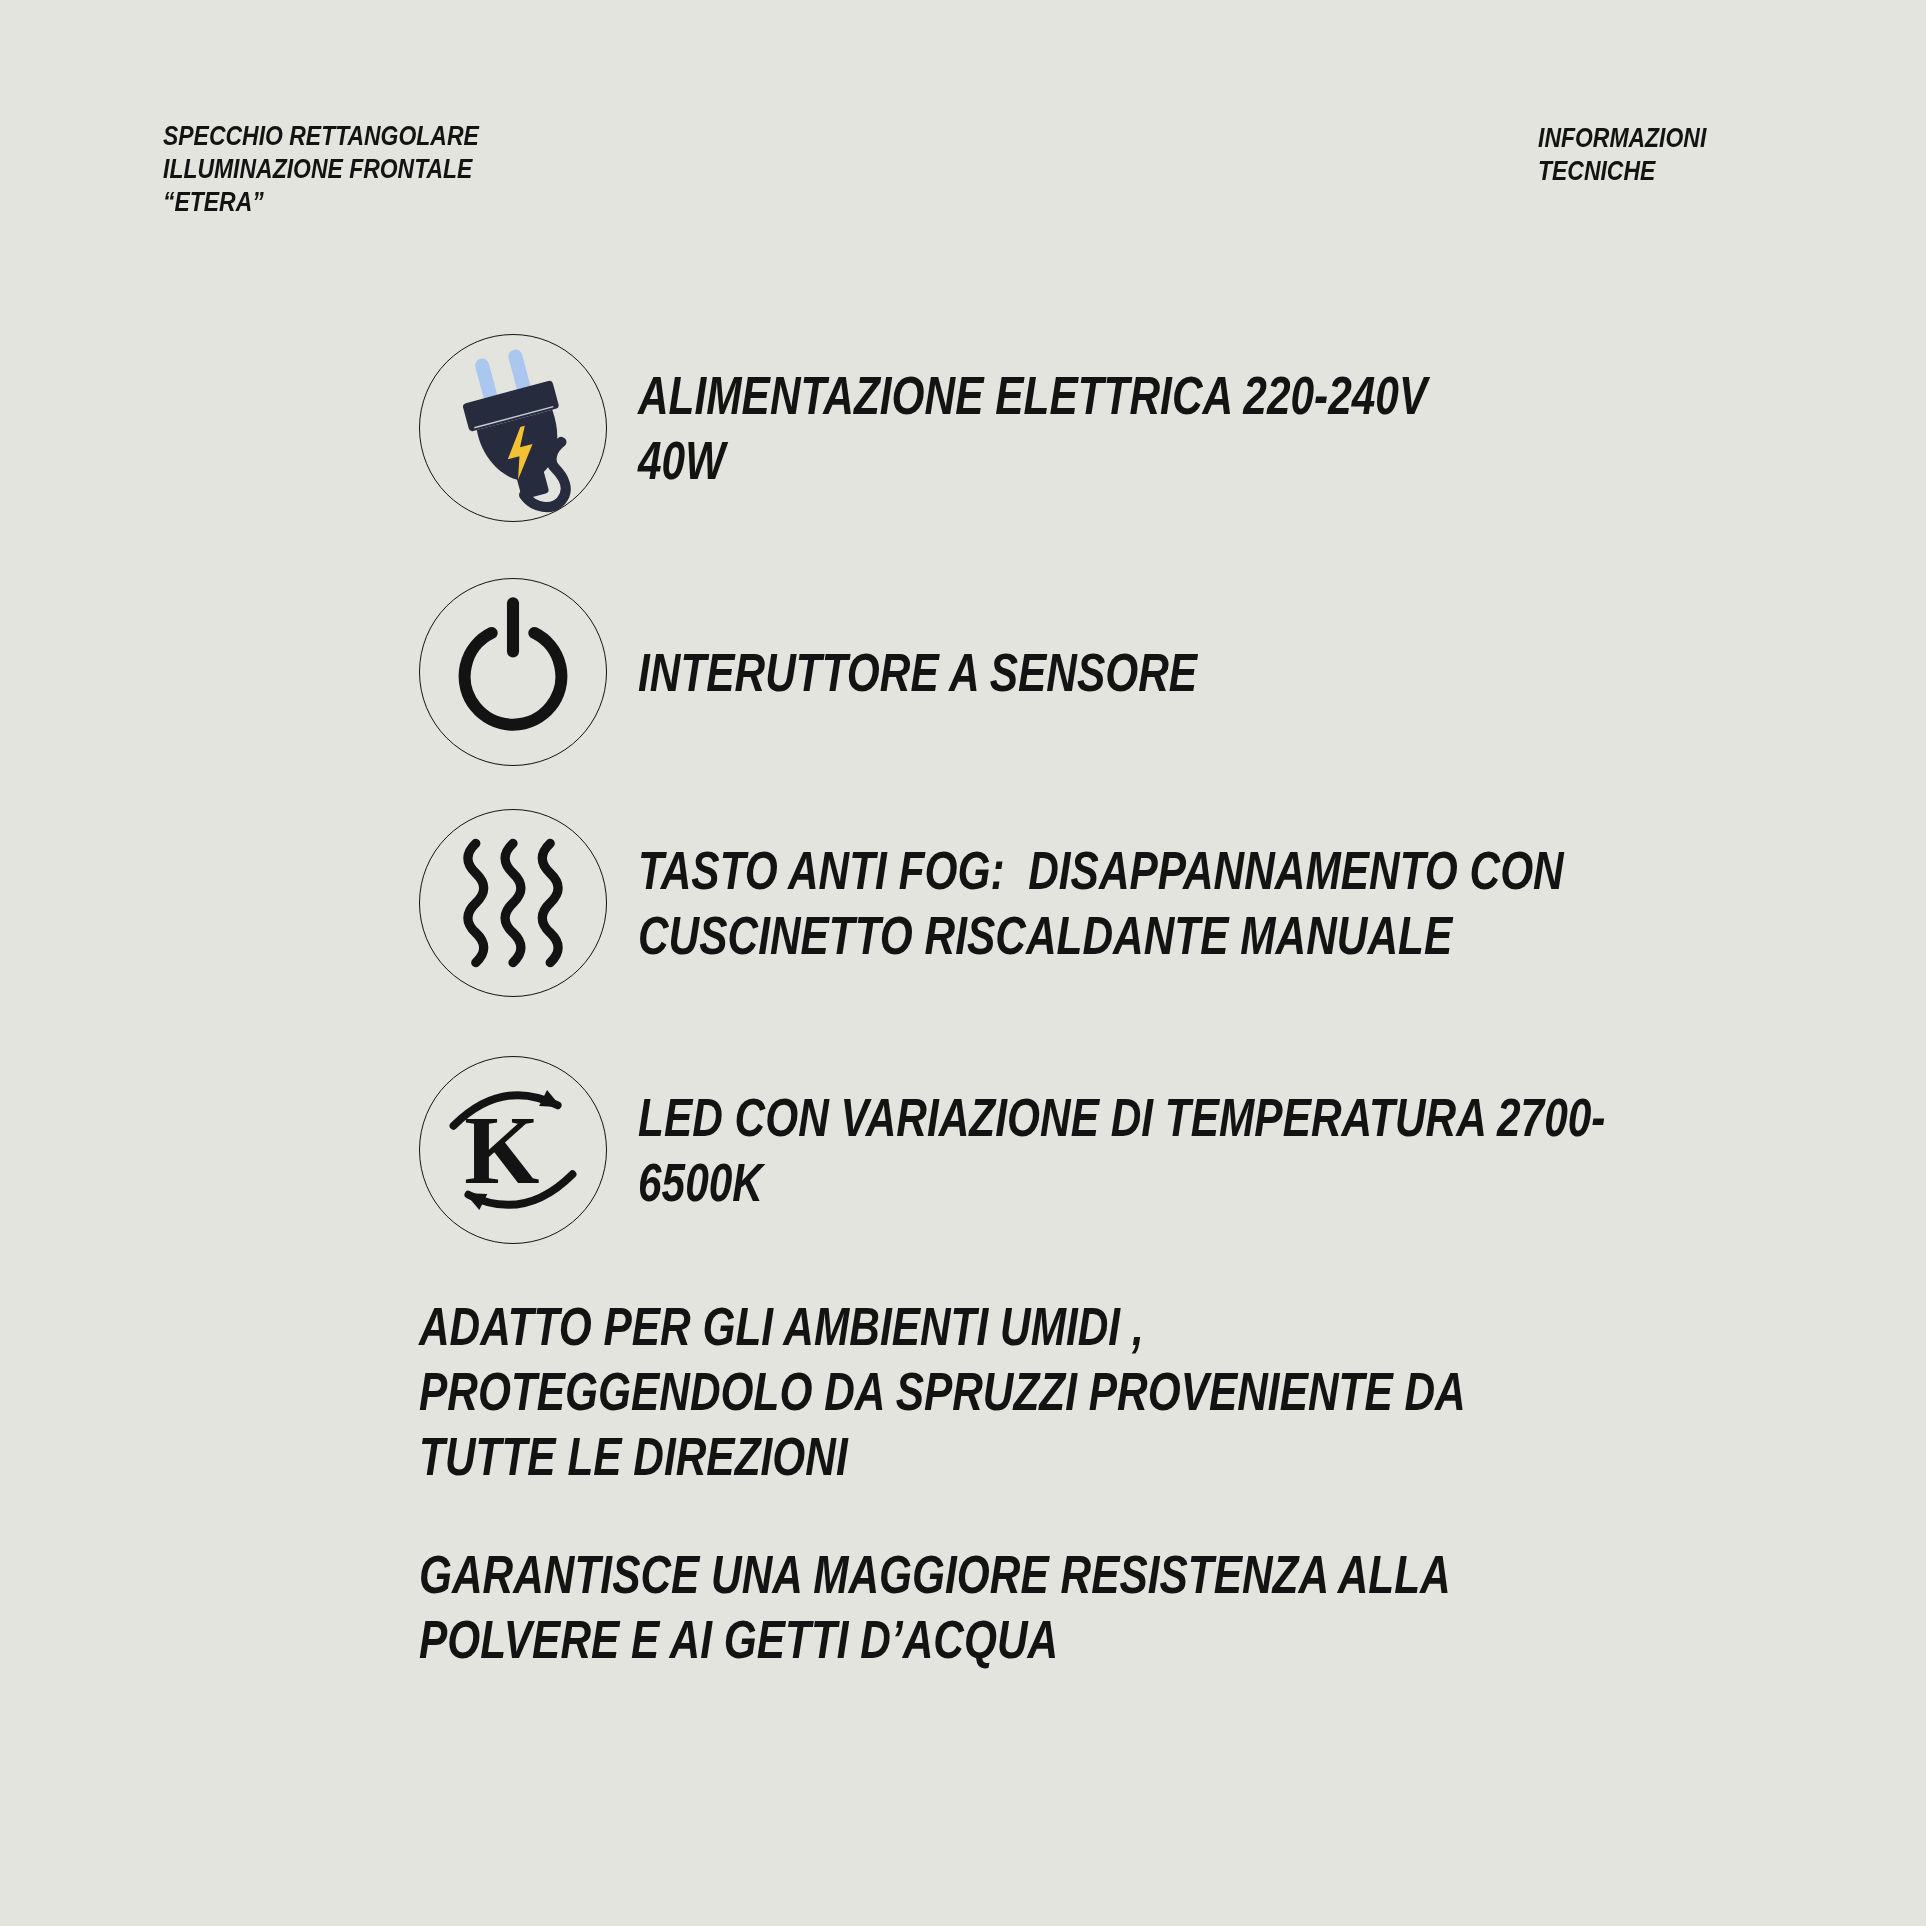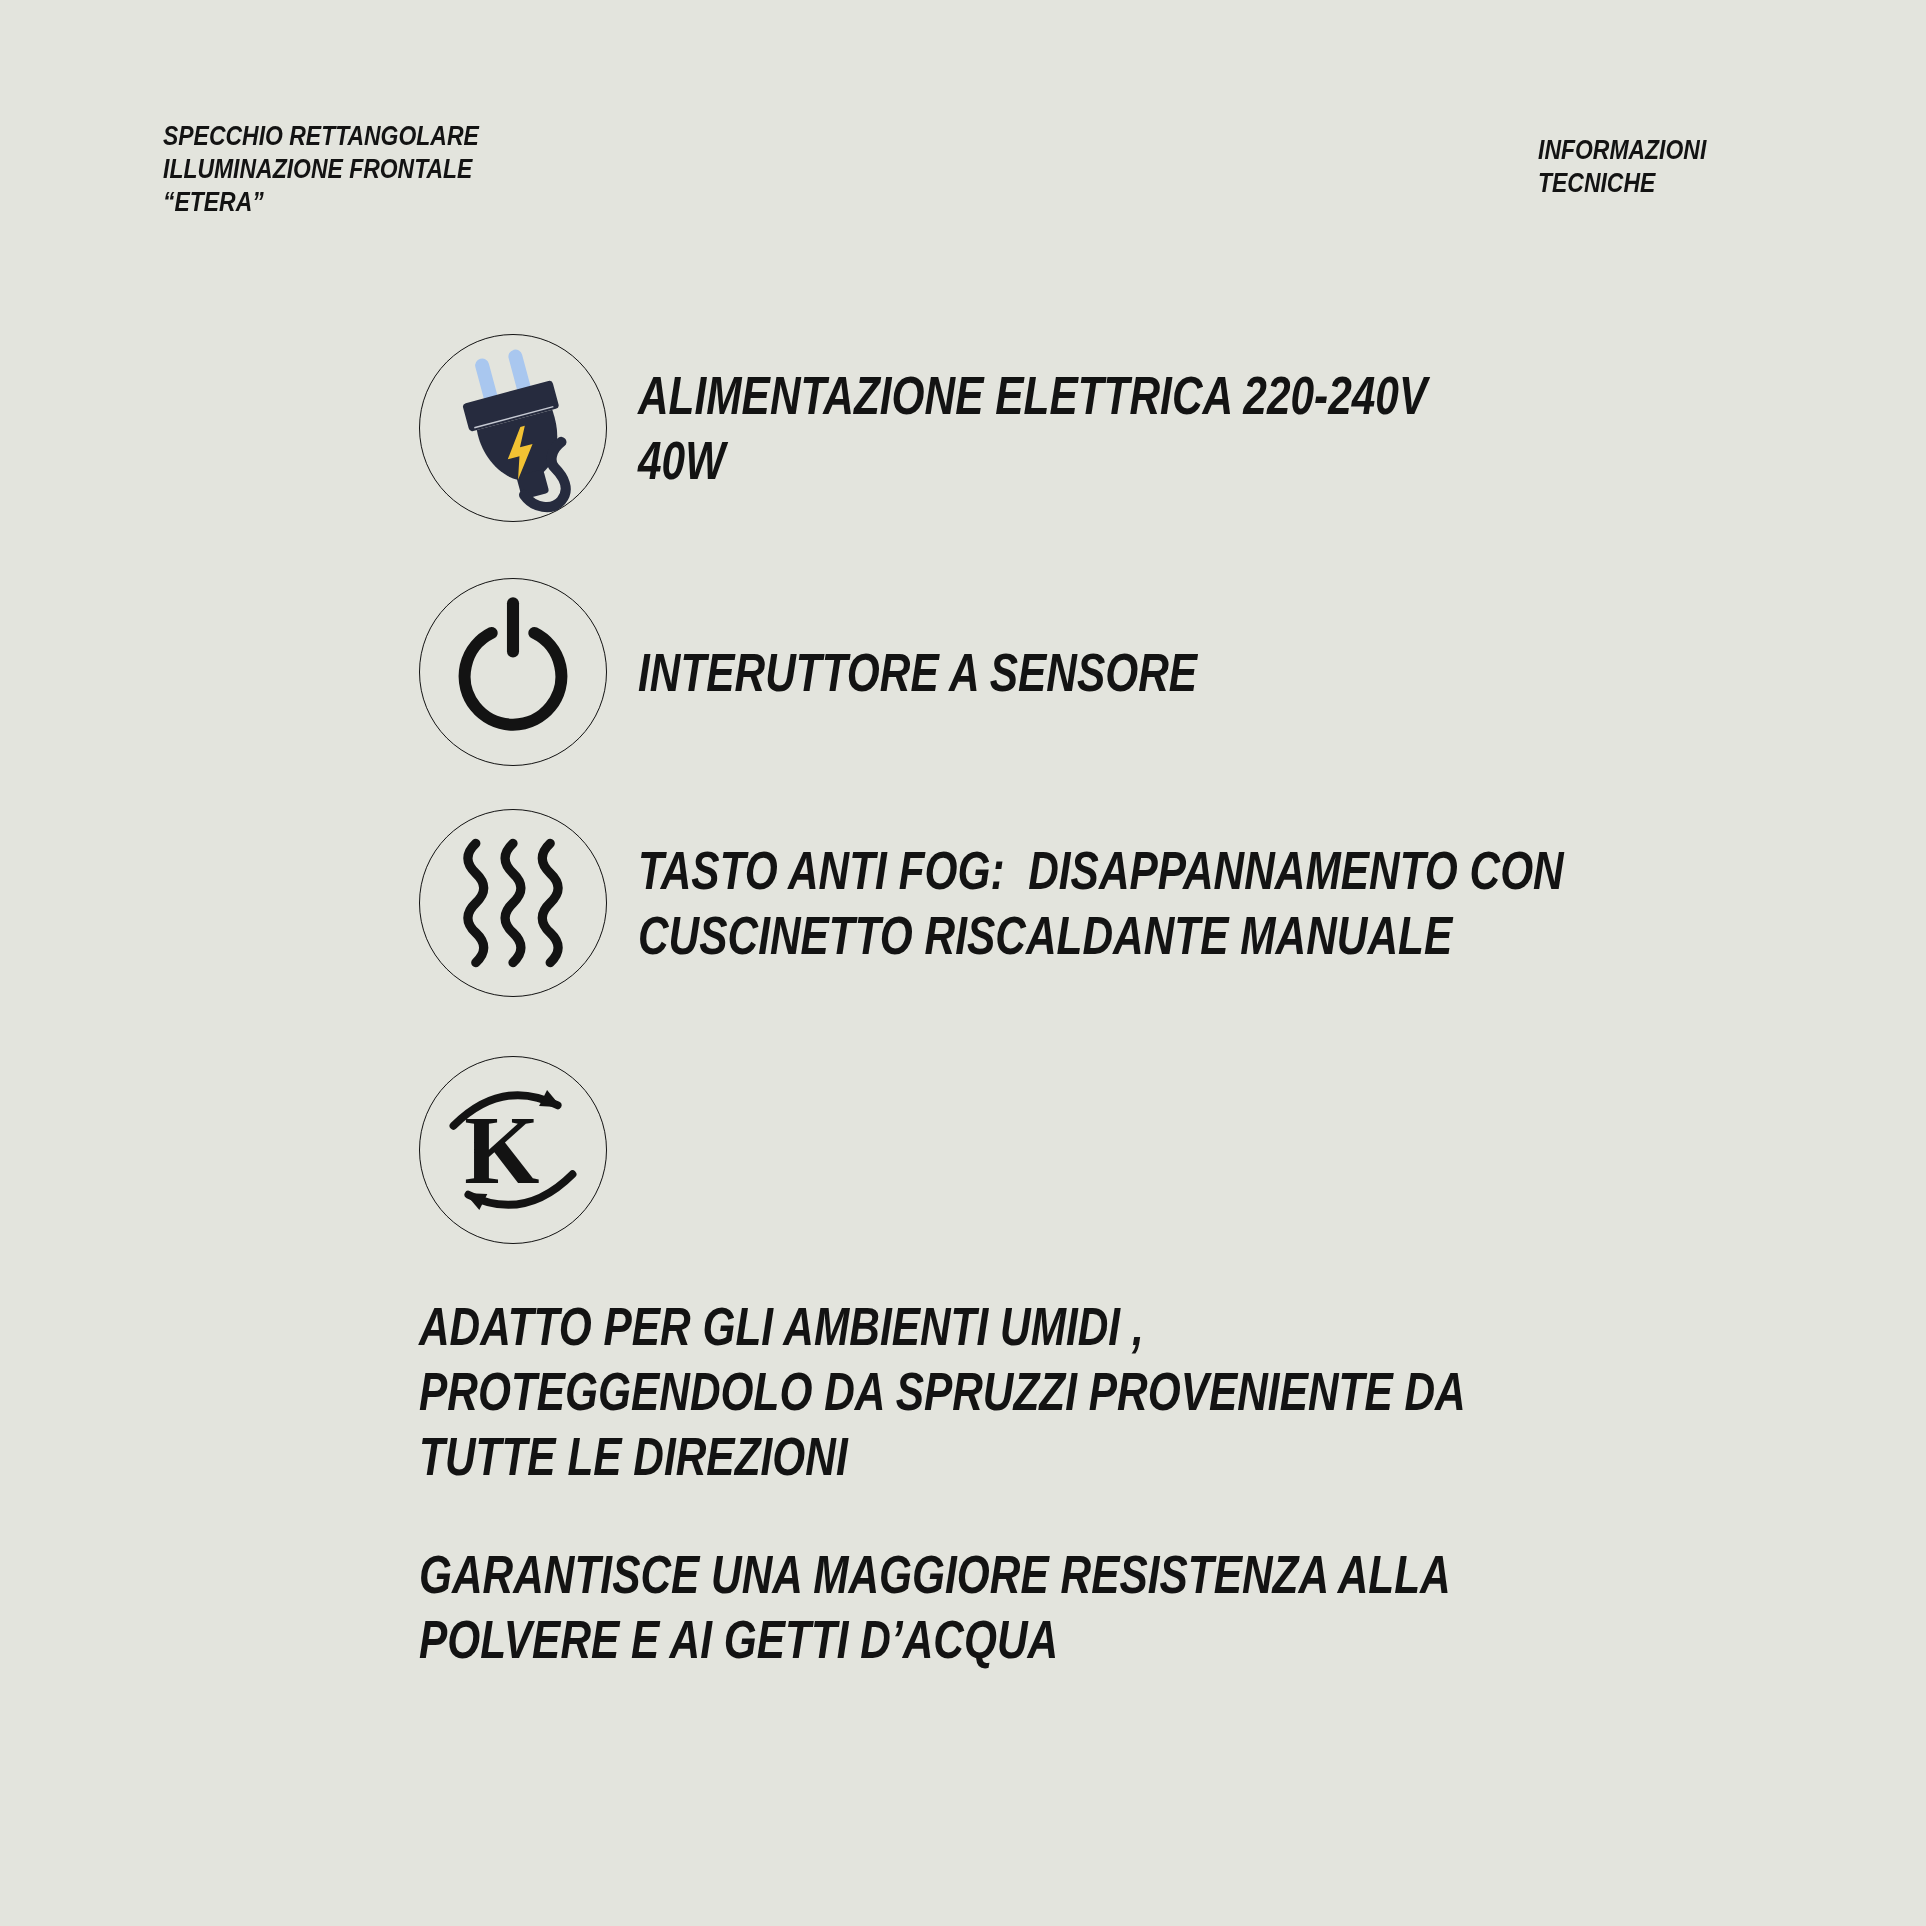--- a/index.html
+++ b/index.html
@@ -7,21 +7,21 @@
     position:relative;
     width:1926px;height:1926px;
     background:#e3e4dd;
     font-family:"Liberation Sans",sans-serif;
     color:#131313;
     overflow:hidden;
     padding-left:16px;
   }
   
   .product-title{position:absolute;left:163px;top:120px;}
-  .section-title{position:absolute;left:1538px;top:134px;}
+  .section-title{position:absolute;left:1538px;top:122px;}
   .hline{
     font:italic 700 27px/33px "Liberation Sans",sans-serif;
     transform:scaleX(.85);transform-origin:0 50%;
     white-space:pre;color:#131313;
   }
   
   .feature{
     position:absolute;left:419px;width:1370px;
     display:flex;align-items:center;gap:31px;
   }
@@ -109,20 +109,24 @@
   <section class="feature" style="top:1056px">
     <div class="circle">
       <svg viewBox="0 0 100 100">
         <path d="M18 37 Q44 11 74 26" fill="none" stroke="#131313" stroke-width="4.2" stroke-linecap="round"></path>
         <polygon points="76,27 64,26.4 68.3,17.8" fill="#131313"></polygon>
         <path d="M82 63 Q56 89 26 74" fill="none" stroke="#131313" stroke-width="4.2" stroke-linecap="round"></path>
         <polygon points="24.2,73.1 36.2,73.7 31.9,82.3" fill="#131313"></polygon>
         <text x="44" y="68" text-anchor="middle" font-size="52" font-family="&quot;Liberation Serif&quot;,serif" font-weight="600" fill="#131313">K</text>
       </svg>
     </div>
+    <div class="feature-text">
+      <div class="fline">LED CON VARIAZIONE DI TEMPERATURA 2700-</div>
+      <div class="fline">6500K</div>
+    </div>
   </section>
 
   <section class="feature" style="top:1294px">
     <div class="feature-text">
       <div class="fline">ADATTO PER GLI AMBIENTI UMIDI ,</div>
       <div class="fline">PROTEGGENDOLO DA SPRUZZI PROVENIENTE DA</div>
       <div class="fline">TUTTE LE DIREZIONI</div>
     </div>
   </section>
 

